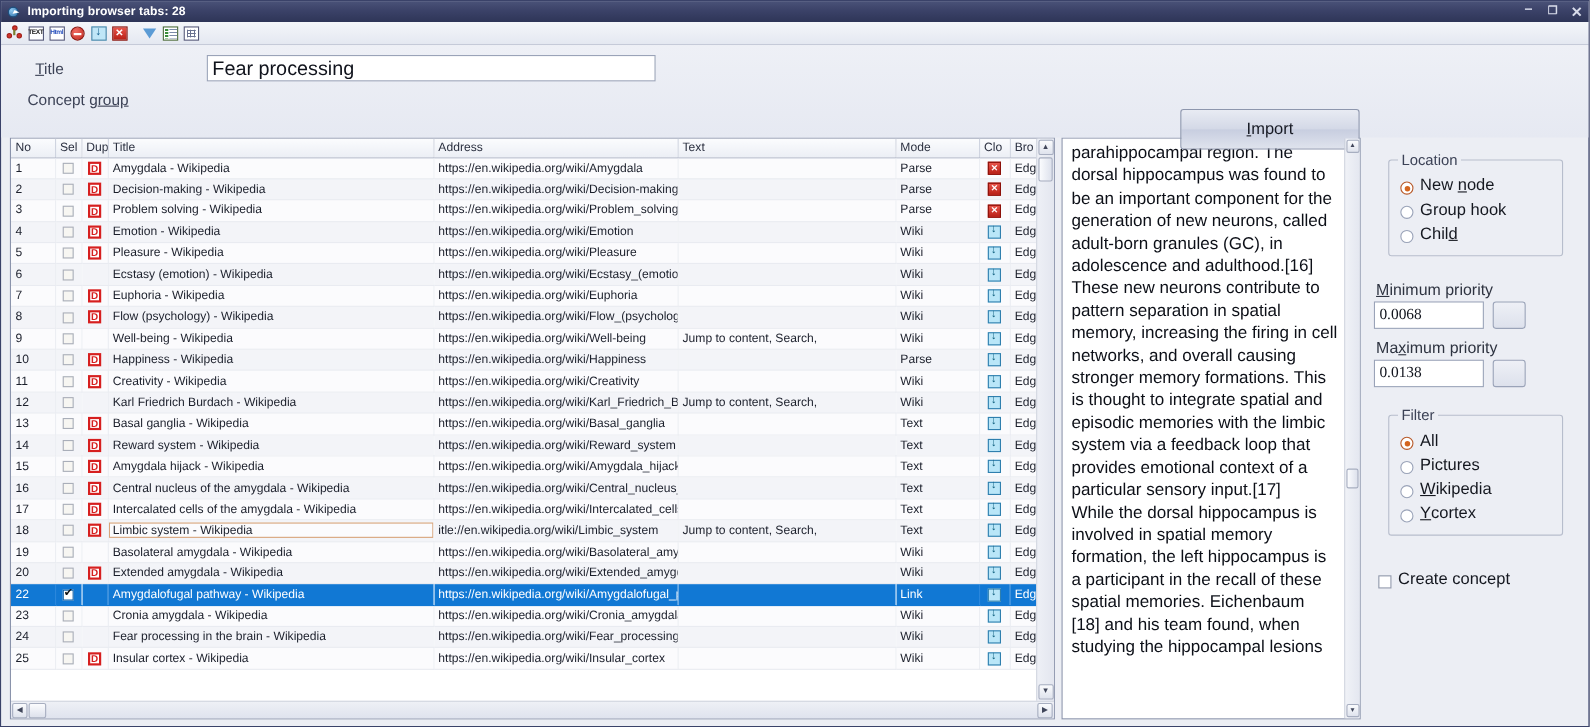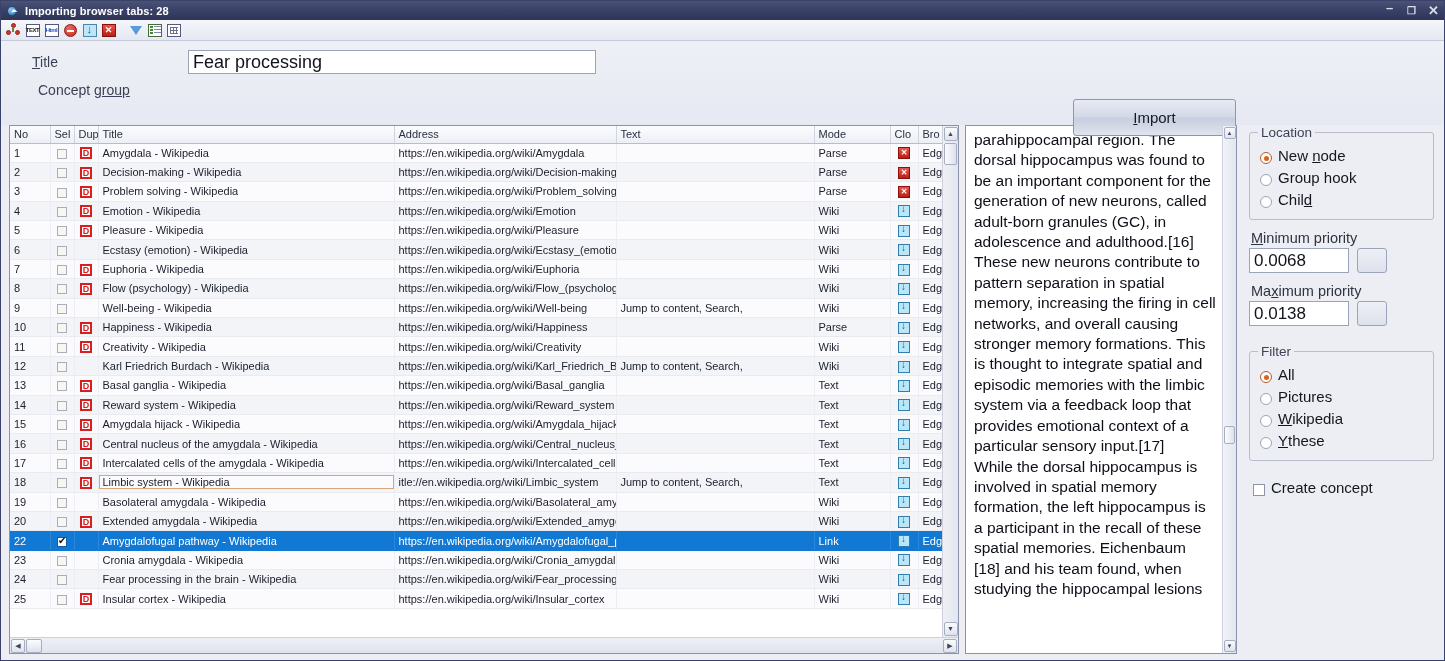--- a/index.html
+++ b/index.html
@@ -283,21 +283,21 @@
 
   
   .sidebar {
     flex: 1 1 auto; min-width: 0;
     padding: 0 4px 0 6px;
     display: flex; flex-direction: column;
     font-size: 14px; color: #262a36;
   }
   fieldset.group {
     border: 1px solid #b7bdcc; border-radius: 3px;
-    margin: 0; padding: 2px 8px 6px 8px;
+    margin: 13px; padding: 2px 8px 6px 8px;
   }
   fieldset.group legend { font-size: 13.5px; color: #3c4256; padding: 0 3px; }
   .radio-row { display: flex; align-items: flex-end; gap: 6px; margin: 5px 0 5px 2px; }
   .radio {
     width: 12px; height: 12px; border-radius: 50%;
     border: 1px solid #9aa3b8; background: #ffffff; flex: 0 0 12px;
     position: relative;
   }
   .radio.on { border-color: #b85a2a; }
   .radio.on::after {
@@ -306,22 +306,22 @@
   }
   .radio-label { font-size: 15px; color: #14171f; }
   .radio-label u { text-decoration: underline; }
 
   .prio-label { font-size: 14.5px; color: #2e3340; margin: 10px 0 2px 2px; }
   .prio-label u { text-decoration: underline; }
   .prio-row { display: flex; align-items: center; gap: 8px; }
   .prio-input {
     width: 100px; height: 25px;
     border: 1px solid #9aa3b8; background: #fff;
-    font-size: 17px; color: #10131c; padding: 1px 4px;
-    font-family: Liberation Sans, sans-serif; outline: none;
+    font-size: 14px; color: #10131c; padding: 1px 4px;
+    font-family: Liberation Serif, serif; outline: none;
   }
   .prio-btn {
     width: 30px; height: 25px;
     background: linear-gradient(to bottom, #eef0f6, #dde1ec);
     border: 1px solid #9aa3b8; border-radius: 3px;
   }
   .chk-row { display: flex; align-items: flex-end; gap: 6px; margin-top: 18px; margin-left: 4px; }
   .chk {
     width: 12px; height: 12px; border: 1px solid #8d95a9; background: #ffffff; flex: 0 0 12px;
   }
@@ -379,21 +379,21 @@
     <div class="tb-btn">
       <span class="ic-grid"></span>
     </div>
   </div>
 
   <div class="form-area">
     <div class="form-row" style="left:31px; top:9px;">
       <span class="form-label" style="width:155px;"><u>T</u><span>itle</span></span>
       <input class="form-input" style="width: 408px; height: 24px; margin-left: 1px;" value="Fear processing">
     </div>
-    <div class="form-row" style="left:37px; top:41px;">
+    <div class="form-row" style="left:24px; top:41px;">
       <span class="form-label" style="width:155px;"><span>Concept g</span><u>roup</u></span>
     </div>
     <div class="import-btn">
       <u>I</u>
         <span>mport</span>
     </div>
   </div>
 
   <div class="body-area">
 
@@ -749,21 +749,21 @@
         <div class="radio-row">
           <span class="radio"></span>
           <span class="radio-label">Pictures</span>
         </div>
         <div class="radio-row">
           <span class="radio"></span>
           <span class="radio-label"><u>W</u><span>ikipedia</span></span>
         </div>
         <div class="radio-row">
           <span class="radio"></span>
-          <span class="radio-label"><u>Y</u><span>these</span></span>
+          <span class="radio-label"><u>Y</u><span>cortex</span></span>
         </div>
       </fieldset>
 
       <div class="chk-row">
         <span class="chk"></span>
         <span class="chk-label">Create concept</span>
       </div>
 
     </div>
   </div>

